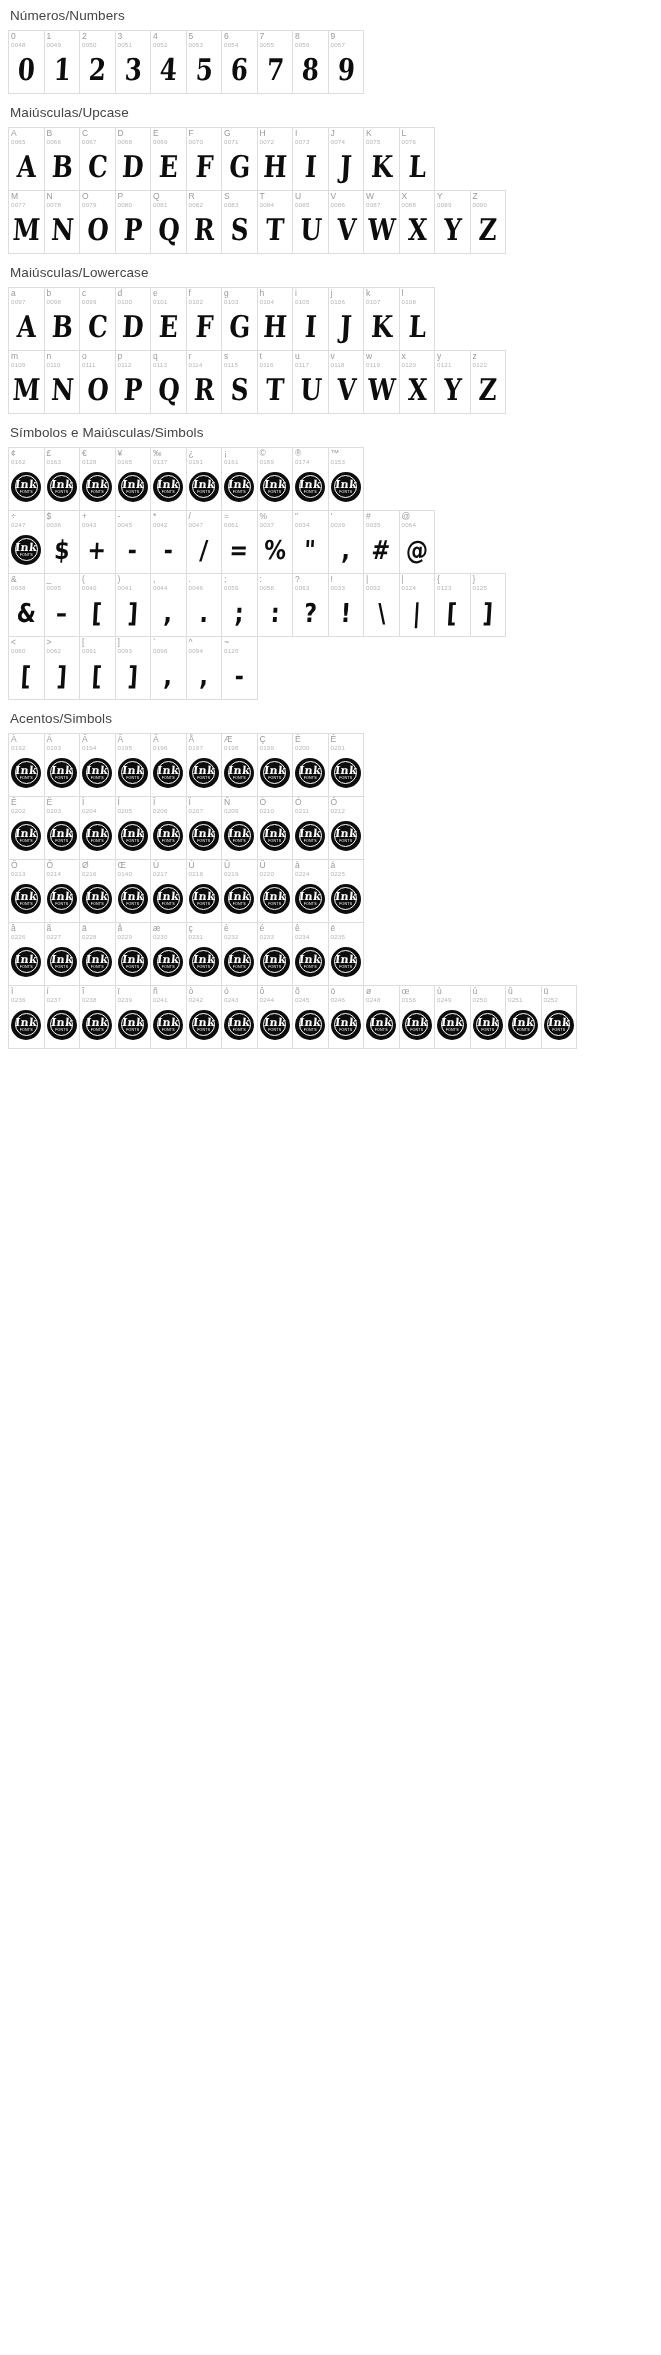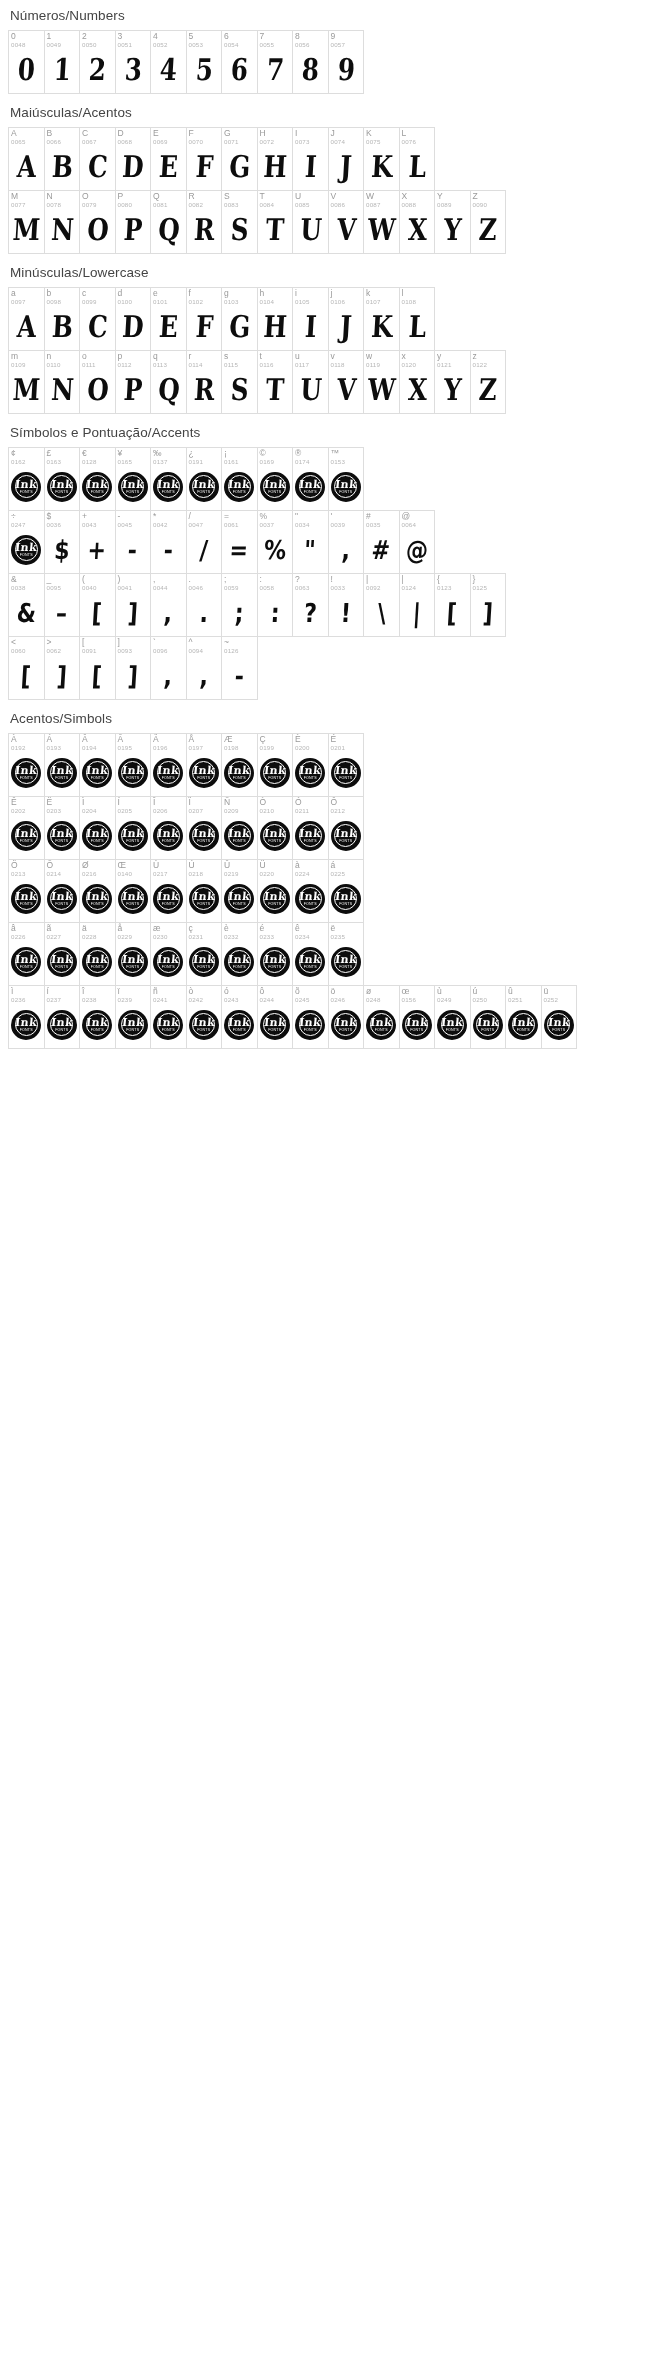--- a/index.html
+++ b/index.html
@@ -202,21 +202,21 @@
         </div>
         <div class="cell">
           <div class="ch">9</div>
           <div class="code">0057</div>
           <div class="glyph">
             <span class="g-txt">9</span>
           </div>
         </div>
       </div>
     </div>
-    <div class="section-title">Maiúsculas/Acentos</div>
+    <div class="section-title">Maiúsculas/Upcase</div>
     <div class="grid">
       <div class="row">
         <div class="cell">
           <div class="ch">A</div>
           <div class="code">0065</div>
           <div class="glyph">
             <span class="g-txt">A</span>
           </div>
         </div>
         <div class="cell">
@@ -393,21 +393,21 @@
         </div>
         <div class="cell">
           <div class="ch">Z</div>
           <div class="code">0090</div>
           <div class="glyph">
             <span class="g-txt">Z</span>
           </div>
         </div>
       </div>
     </div>
-    <div class="section-title">Minúsculas/Lowercase</div>
+    <div class="section-title">Maiúsculas/Lowercase</div>
     <div class="grid">
       <div class="row">
         <div class="cell">
           <div class="ch">a</div>
           <div class="code">0097</div>
           <div class="glyph">
             <span class="g-txt">A</span>
           </div>
         </div>
         <div class="cell">
@@ -584,21 +584,21 @@
         </div>
         <div class="cell">
           <div class="ch">z</div>
           <div class="code">0122</div>
           <div class="glyph">
             <span class="g-txt">Z</span>
           </div>
         </div>
       </div>
     </div>
-    <div class="section-title">Símbolos e Pontuação/Accents</div>
+    <div class="section-title">Símbolos e Maiúsculas/Simbols</div>
     <div class="grid">
       <div class="row">
         <div class="cell">
           <div class="ch">¢</div>
           <div class="code">0162</div>
           <div class="glyph">
             <div class="badge">
               <span class="b1">Ink</span>
               <span class="b2">FONTS</span>
             </div>

